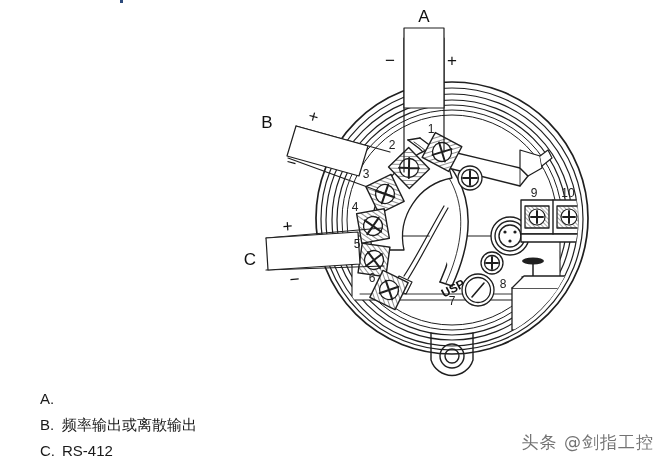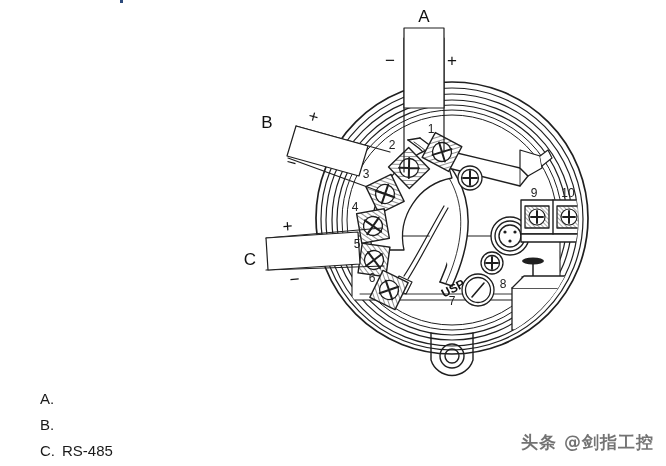--- a/index.html
+++ b/index.html
@@ -54,21 +54,21 @@
     color: #1a1a1a;
     font-family: "Liberation Sans", "DejaVu Sans", sans-serif;
   }
 
   
   #watermark {
     position: absolute;
     right: 12px;
     bottom: 12px;
     font-size: 17px;
-    font-weight: bold;
+    font-weight: normal;
     color: #5b5b5b;
     letter-spacing: 1px;
     opacity: 0.85;
     font-family: "DejaVu Sans", sans-serif;
     white-space: nowrap;
     text-align: center;
   }
 
   #corner-artifact {
     position: absolute;
@@ -309,21 +309,22 @@
     <text class="lbl usp" x="455" y="292" text-anchor="middle" transform="rotate(-28 455 292)">USP</text>
   </svg>
 </div>
 
 <div id="legend">
   <div class="legend-row">
     <span class="legend-key">A.</span>
   </div>
   <div class="legend-row">
     <span class="legend-key">B.</span>
+    <span class="legend-text">频率输出或离散输出</span>
   </div>
   <div class="legend-row">
     <span class="legend-key">C.</span>
-    <span class="legend-text">RS-485</span>
+    <span class="legend-text">RS-412</span>
   </div>
 </div>
 
 <div id="watermark">头条 @剑指工控</div>
 <div id="corner-artifact"></div>
 
 </body></html>

